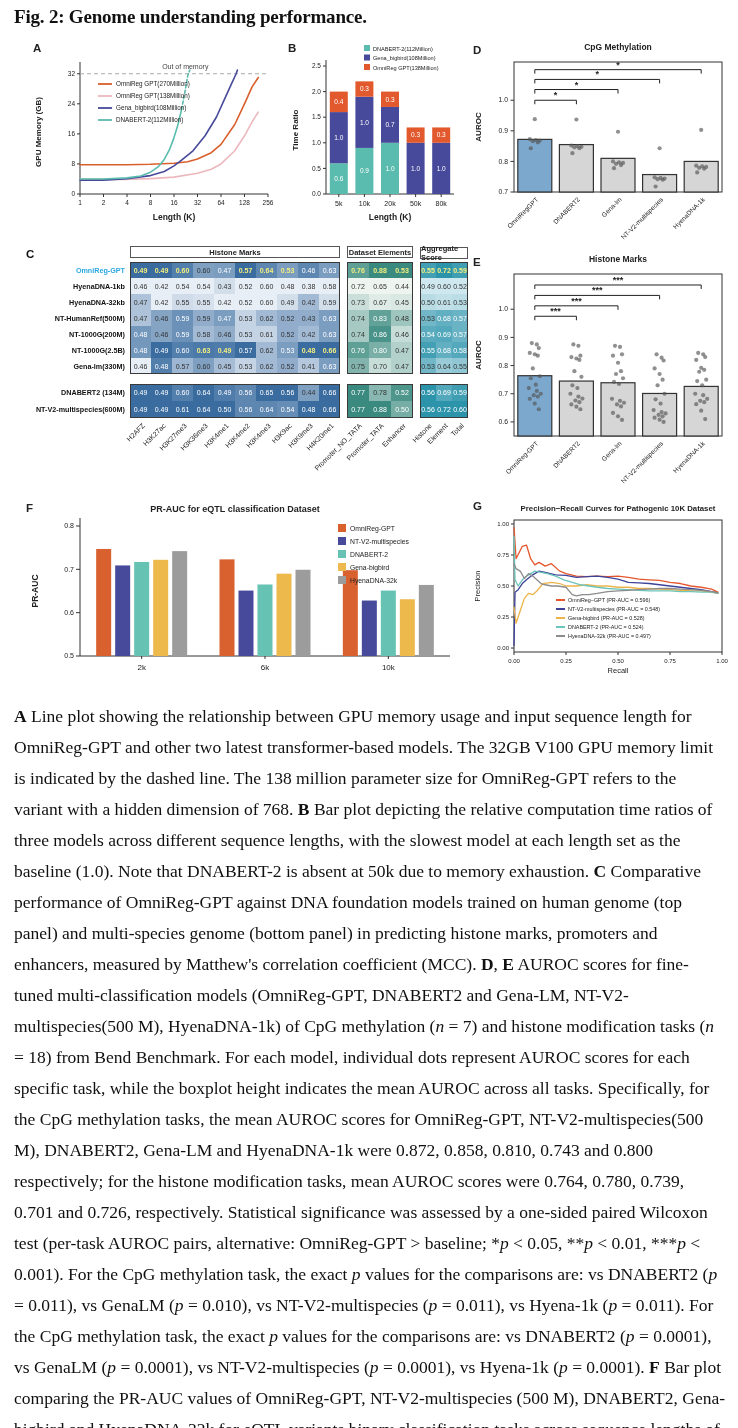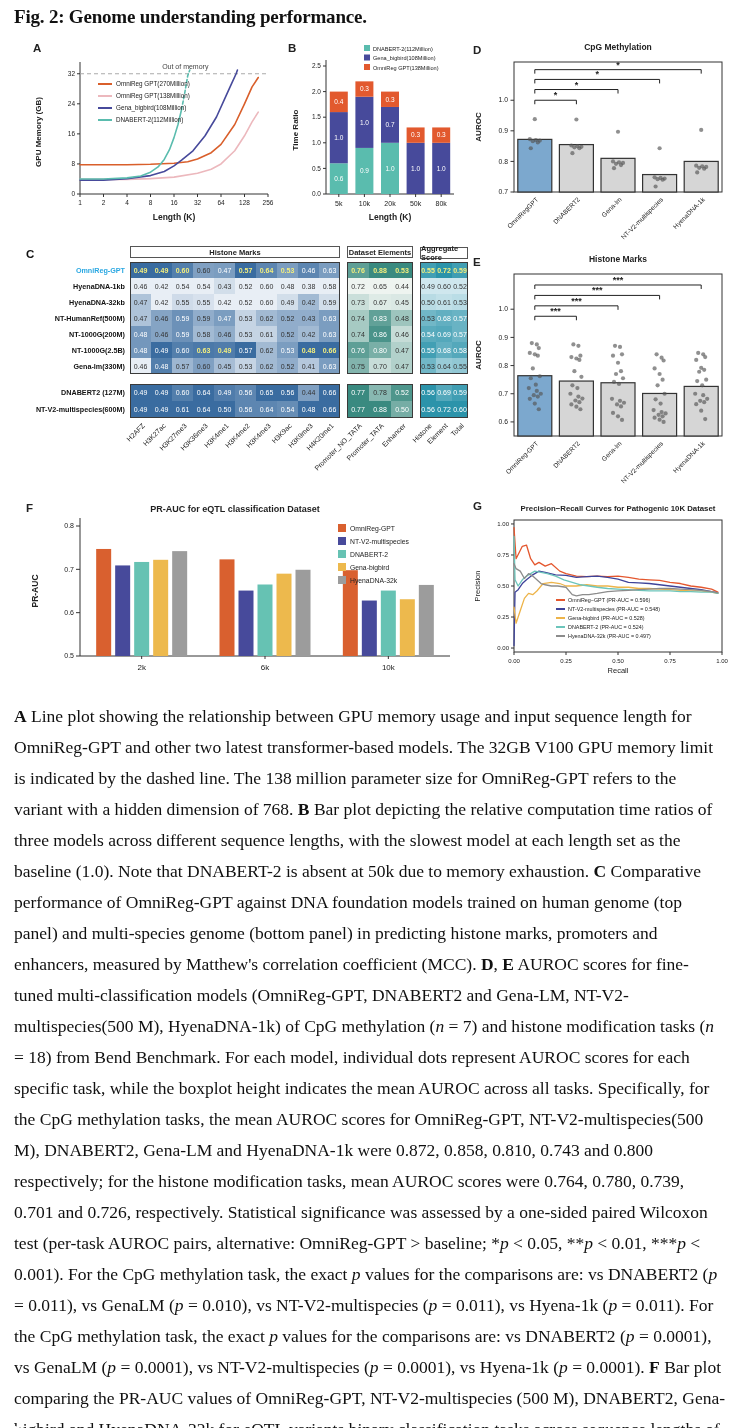--- a/index.html
+++ b/index.html
@@ -1,17 +1,17 @@
 <!DOCTYPE html>
 <html><head>
 <meta charset="utf-8">
 <style>
   html,body{margin:0;padding:0;background:#fff;}
   .page{position:relative;width:738px;height:1428px;background:#fff;overflow:hidden;
-        font-family:"Liberation Serif",serif;color:#111;border-radius:25px;}
+        font-family:"Liberation Serif",serif;color:#111;}
   .fig-title{position:absolute;left:14px;top:6px;font-size:19px;font-weight:bold;margin:0;
              font-family:"Liberation Serif",serif;letter-spacing:-0.2px;}
   #panels{position:absolute;left:0;top:0;width:738px;height:700px;}
   #panels svg{position:absolute;overflow:visible;}
   svg text{font-family:"Liberation Sans",sans-serif;}
   .caption{position:absolute;left:14px;top:701px;width:712px;margin:0;
            font-size:17.5px;line-height:31px;text-align:left;color:#101010;}
   .caption b{font-weight:bold;}
   .heatmap{position:absolute;font-family:"Liberation Sans",sans-serif;}
   .hm-cell{position:absolute;display:flex;align-items:center;justify-content:center;font-size:7px;}
@@ -554,21 +554,21 @@
         <div class="hm-cell" style="left: 289px; top: 112px; width: 21px; height: 16px; background: rgb(123, 157, 192); color: rgb(255, 255, 255);">0.63</div>
         <div class="hm-cell" style="left: 317px; top: 112px; width: 22px; height: 16px; background: rgb(130, 180, 173); color: rgb(51, 51, 51);">0.75</div>
         <div class="hm-cell" style="left: 339px; top: 112px; width: 22px; height: 16px; background: rgb(199, 221, 216); color: rgb(51, 51, 51);">0.70</div>
         <div class="hm-cell" style="left: 361px; top: 112px; width: 22px; height: 16px; background: rgb(178, 209, 203); color: rgb(51, 51, 51);">0.47</div>
         <div class="hm-cell" style="left: 390px; top: 112px; width: 16px; height: 16px; background: rgb(113, 183, 199); color: rgb(51, 51, 51);">0.53</div>
         <div class="hm-cell" style="left: 406px; top: 112px; width: 16px; height: 16px; background: rgb(152, 203, 215); color: rgb(51, 51, 51);">0.64</div>
         <div class="hm-cell" style="left: 422px; top: 112px; width: 16px; height: 16px; background: rgb(145, 199, 212); color: rgb(51, 51, 51);">0.55</div>
         <div class="hm-block" style="left: 100px; top: 16px; width: 210px; height: 112px;"></div>
         <div class="hm-block" style="left: 317px; top: 16px; width: 66px; height: 112px;"></div>
         <div class="hm-block" style="left: 390px; top: 16px; width: 48px; height: 112px;"></div>
-        <div class="hm-rowlabel" style="left: 0px; top: 142px; width: 95px;">DNABERT2 (127M)</div>
+        <div class="hm-rowlabel" style="left: 0px; top: 142px; width: 95px;">DNABERT2 (134M)</div>
         <div class="hm-cell" style="left: 100px; top: 138px; width: 21px; height: 17px; background: rgb(58, 108, 160); color: rgb(255, 255, 255);">0.49</div>
         <div class="hm-cell" style="left: 121px; top: 138px; width: 21px; height: 17px; background: rgb(58, 108, 160); color: rgb(255, 255, 255);">0.49</div>
         <div class="hm-cell" style="left: 142px; top: 138px; width: 21px; height: 17px; background: rgb(83, 127, 172); color: rgb(255, 255, 255);">0.60</div>
         <div class="hm-cell" style="left: 163px; top: 138px; width: 21px; height: 17px; background: rgb(58, 108, 160); color: rgb(255, 255, 255);">0.64</div>
         <div class="hm-cell" style="left: 184px; top: 138px; width: 21px; height: 17px; background: rgb(80, 124, 171); color: rgb(255, 255, 255);">0.49</div>
         <div class="hm-cell" style="left: 205px; top: 138px; width: 21px; height: 17px; background: rgb(93, 134, 177); color: rgb(255, 255, 255);">0.56</div>
         <div class="hm-cell" style="left: 226px; top: 138px; width: 21px; height: 17px; background: rgb(58, 108, 160); color: rgb(255, 255, 255);">0.65</div>
         <div class="hm-cell" style="left: 247px; top: 138px; width: 21px; height: 17px; background: rgb(58, 108, 160); color: rgb(255, 255, 255);">0.56</div>
         <div class="hm-cell" style="left: 268px; top: 138px; width: 21px; height: 17px; background: rgb(128, 160, 194); color: rgb(51, 51, 51);">0.44</div>
         <div class="hm-cell" style="left: 289px; top: 138px; width: 21px; height: 17px; background: rgb(58, 108, 160); color: rgb(255, 255, 255);">0.66</div>

